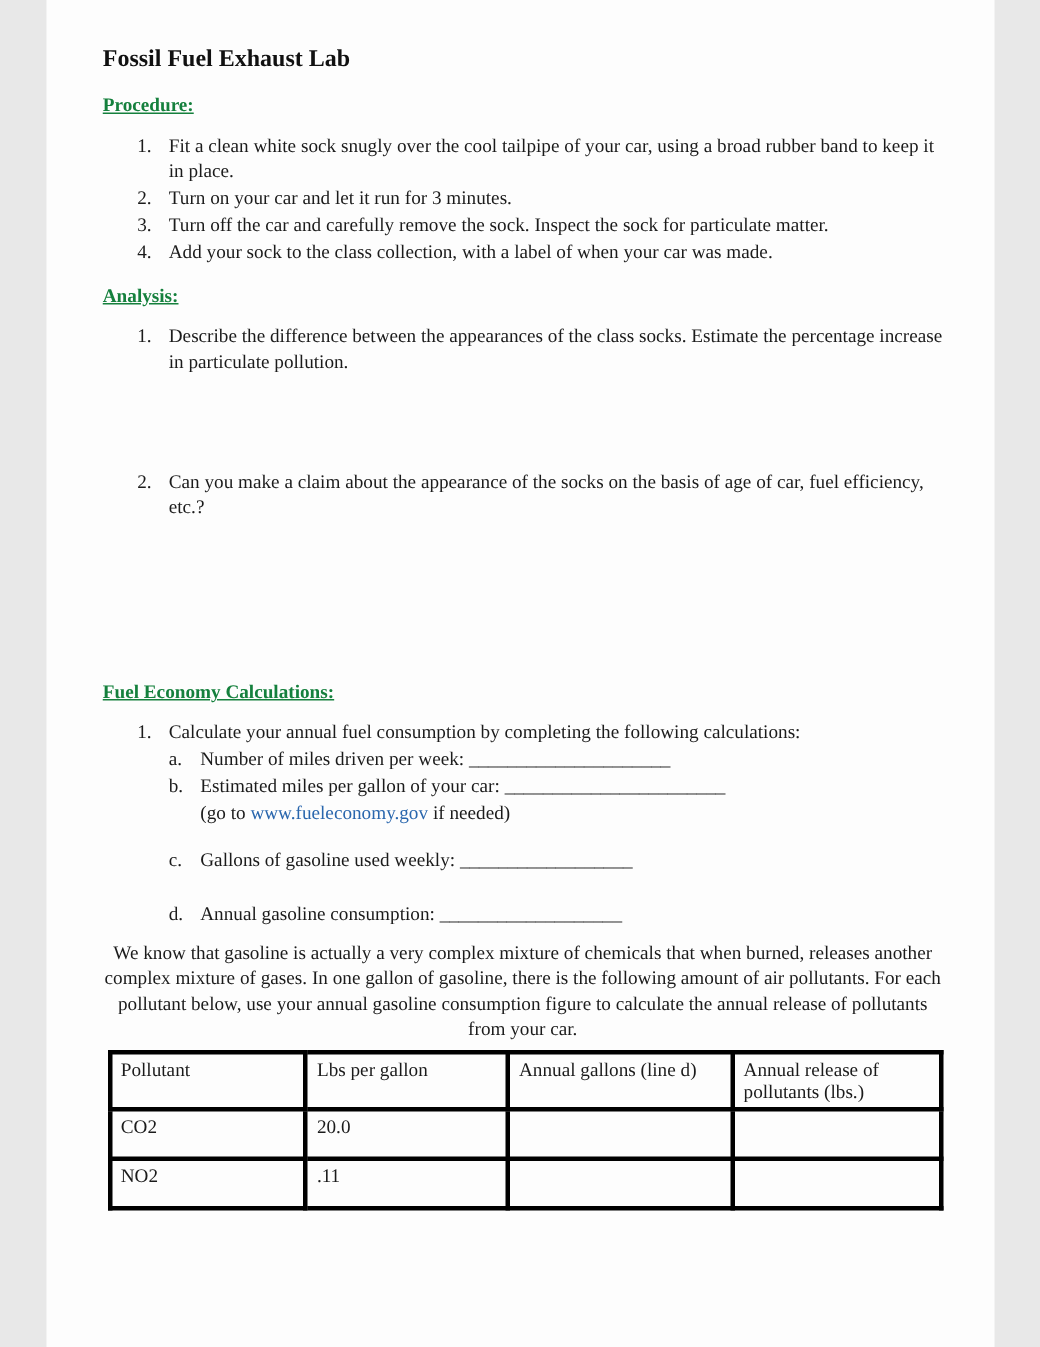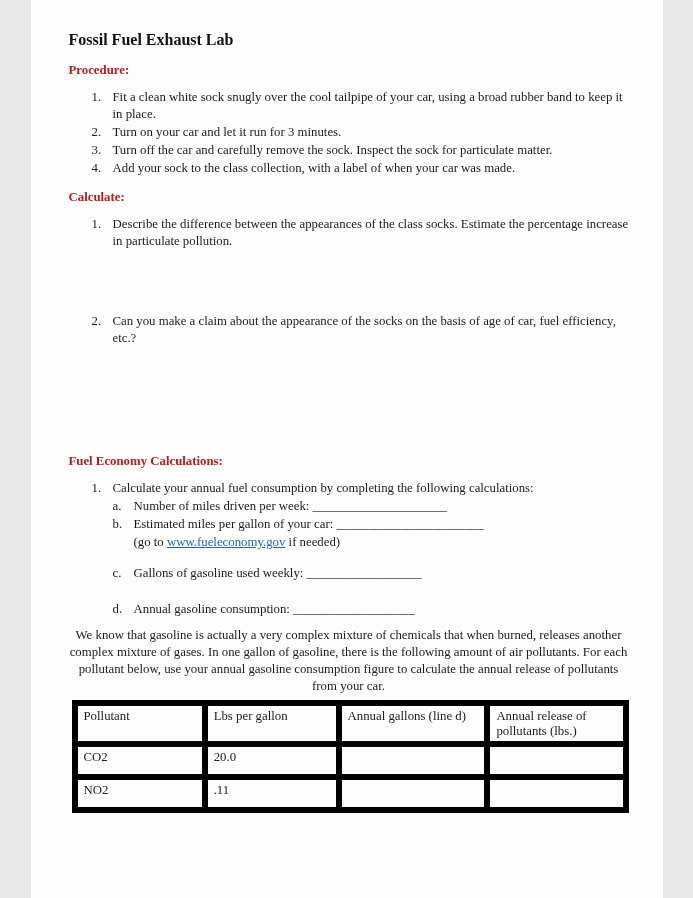--- a/index.html
+++ b/index.html
@@ -4,38 +4,38 @@
 <style>
   html,body{margin:0;padding:0;background:#e8e8e8;}
   .page{
     width:632px;height:898px;background:#fdfdfd;margin:0 auto;
     font-family:"Liberation Serif","DejaVu Serif",serif;
     color:#1b1b1b;font-size:12.8px;line-height:17px;
     box-sizing:border-box;padding:30px 34px 0 38px;overflow:hidden;
   }
   h1.doc-title{font-size:16px;line-height:20px;margin:0;font-weight:bold;color:#111;}
   .para{margin:13px 0 0 0;}
-  .heading{font-weight:bold;color:#b91c1c;margin:12px 0 0 0;}
+  .heading{font-weight:bold;color:#15803d;margin:12px 0 0 0;text-decoration:underline;}
   .olist{margin-top:10px;}
   .li{display:flex;margin:0 0 1px 0;}
   .li .num{flex:0 0 21px;margin-left:23px;text-align:left;}
   .li .txt{flex:1;}
   .sub .num{flex:0 0 21px;margin-left:44px;}
   .answer-gap-1{margin-top:63px;}
   .section-gap{margin-top:106px;}
   .gap-c{margin-top:14px;}
   .gap-d{margin-top:19px;}
-  .link{color:#2966AD;text-decoration:underline;cursor:pointer;}
+  .link{color:#2966AD;cursor:pointer;}
   .intro{margin-top:9px;text-align:center;}
   table.pollutants{
     border-collapse:collapse;margin:5px 0 0 3px;table-layout:fixed;
     font-size:12.8px;line-height:15px;
   }
   table.pollutants th,table.pollutants td{
-    border:6px solid #000000;vertical-align:top;text-align:left;
+    border:3px solid #000000;vertical-align:top;text-align:left;
     font-weight:normal;padding:3px 6px 2px 6px;box-sizing:border-box;
   }
   table.pollutants thead tr{height:32px;}
   table.pollutants tbody tr{height:33px;}
   .col-1{width:131px;}.col-2{width:135px;}.col-3{width:150px;}.col-4{width:139px;}
 </style>
 </head>
 <body>
 
 <div class="page">
@@ -57,21 +57,21 @@
     <div class="li">
       <span class="num">3.</span>
       <span class="txt">Turn off the car and carefully remove the sock.  Inspect the sock for particulate matter.</span>
     </div>
     <div class="li">
       <span class="num">4.</span>
       <span class="txt">Add your sock to the class collection, with a label of when your car was made.</span>
     </div>
   </div>
 
-  <p class="heading">Calculate:</p>
+  <p class="heading">Analysis:</p>
 
   <div class="olist">
     <div class="li">
       <span class="num">1.</span>
       <span class="txt">Describe the difference between the appearances of the class socks.  Estimate the percentage increase in particulate pollution.</span>
     </div>
     <div class="li answer-gap-1">
       <span class="num">2.</span>
       <span class="txt">Can you make a claim about the appearance of the socks on the basis of age of car, fuel efficiency, etc.?</span>
     </div>

